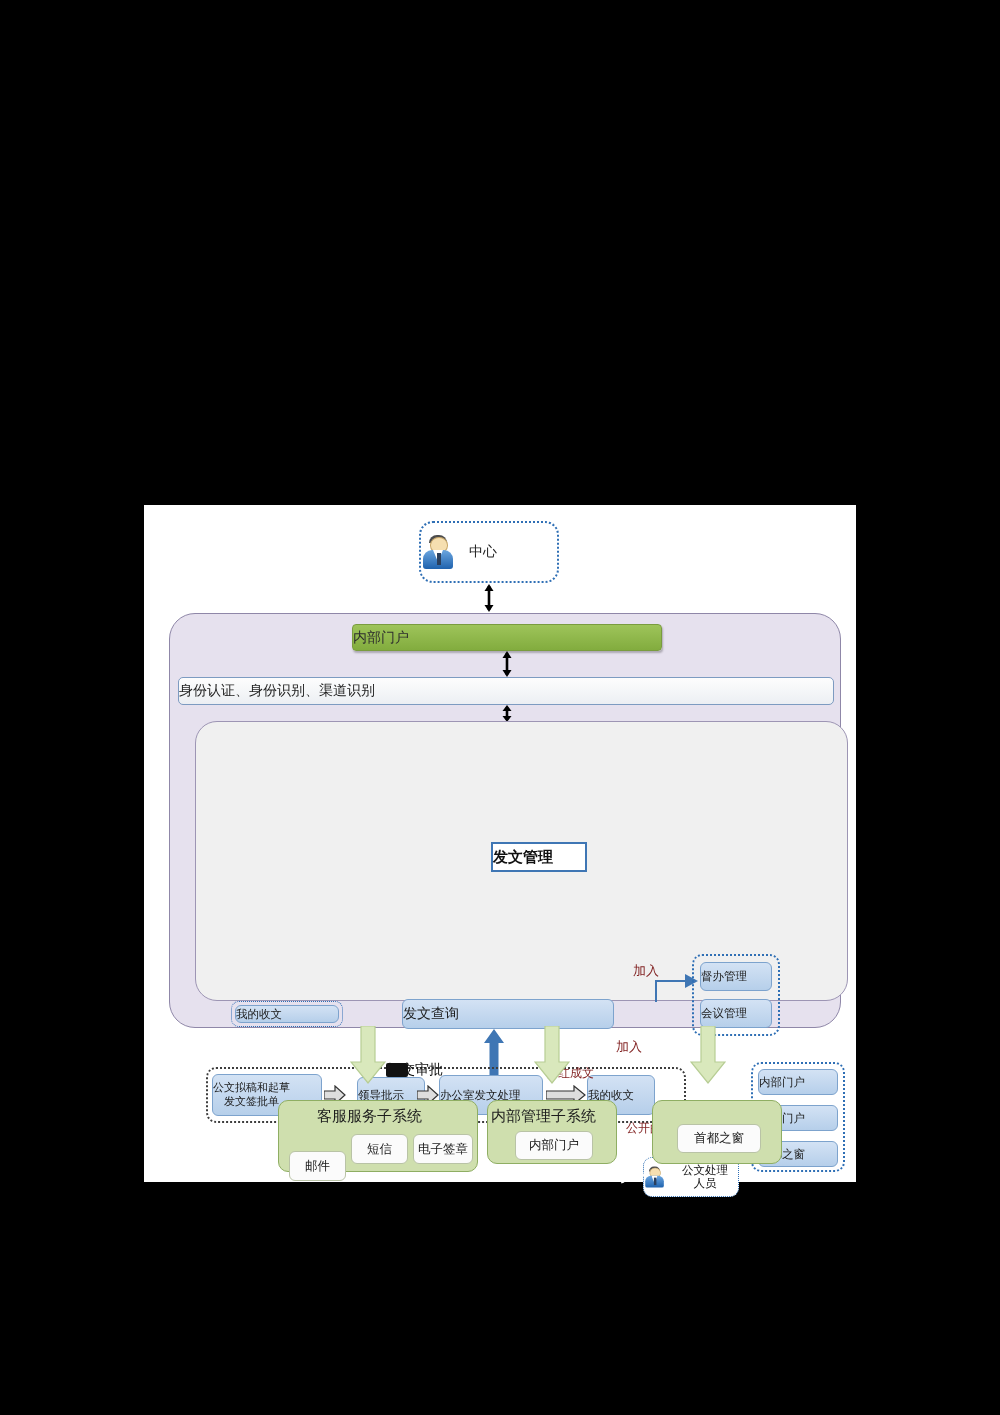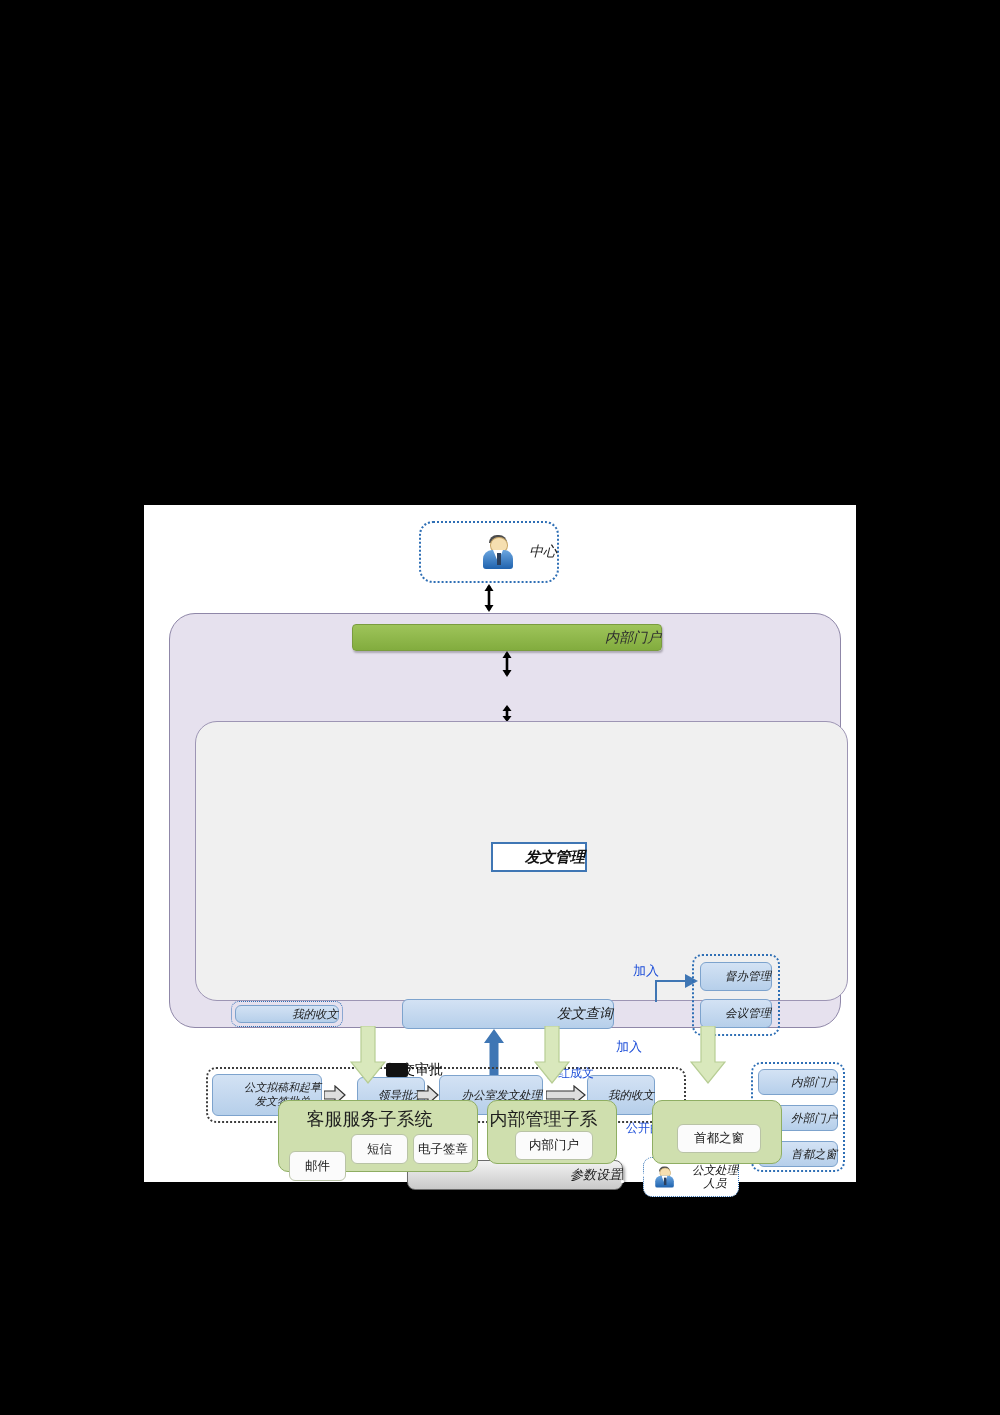--- a/index.html
+++ b/index.html
@@ -1,19 +1,19 @@
 <!DOCTYPE html>
 <html><head>
 <meta charset="utf-8">
 <style>
   html,body{margin:0;padding:0;background:#000;}
   body{width:1000px;height:1415px;font-family:"Liberation Serif","DejaVu Serif",serif;}
   #page{position:absolute;left:144px;top:505px;width:712px;height:677px;background:#ffffff;}
   .abs{position:absolute;box-sizing:border-box;}
-  .ctr{display:flex;align-items:center;justify-content:flex-end;text-align:center;font-style:italic;}
+  .ctr{display:flex;align-items:center;justify-content:flex-start;text-align:center;}
 
   
   #center-actor{left:275px;top:16px;width:140px;height:62px;border:2px dotted #2f6fb5;border-radius:14px;background:#fff;}
   .person{width:34px;height:34px;position:relative;}
   .person .head{position:absolute;left:9px;top:2px;width:16px;height:14px;border-radius:50% 50% 45% 45%;background:#f6dfb0;border:1px solid #c9a86a;}
   .person .hair{position:absolute;left:8px;top:0px;width:18px;height:8px;border-radius:9px 9px 0 0;background:#4c4c4c;}
   .person .body{position:absolute;left:2px;top:15px;width:30px;height:19px;border-radius:9px 9px 3px 3px;background:linear-gradient(180deg,#6ba6e0,#1f62ad);}
   .person .collar{position:absolute;left:12px;top:15px;width:10px;height:12px;background:#fff;clip-path:polygon(0 0,100% 0,50% 100%);}
   .person .tie{position:absolute;left:15.5px;top:18px;width:4px;height:12px;background:#2b3f5c;}
   #center-actor .label{font-size:14px;color:#222;margin-left:14px;}
@@ -54,29 +54,29 @@
   #p-out{left:562px;top:383px;width:80px;height:26px;}
   #p-cap{left:562px;top:419px;width:80px;height:26px;}
 
   #param{left:211px;top:438px;width:216px;height:30px;background:linear-gradient(180deg,#f3f3f3,#c9c9c9);border:1px solid #6b6b6b;border-radius:8px;font-size:13px;color:#1a1a1a;box-shadow:2px 3px 3px rgba(0,0,0,.35);}
 
   #staff-actor{left:447px;top:435px;width:96px;height:40px;border:1.5px dotted #2f6fb5;border-radius:9px;background:#fff;}
   #staff-actor .person{transform:scale(.62);transform-origin:left center;width:22px;}
   #staff-actor .label{font-size:11.5px;line-height:1.15;color:#111;margin-left:16px;}
 
   
-  .clabel{font-size:13px;color:#1d4ed8;white-space:nowrap;}
+  .clabel{font-size:13px;color:#7f1d1d;white-space:nowrap;}
   .clabel.sm{font-size:12px;}
 
   
   .greenbox{background:#cfdfae;border:1px solid #8fae63;border-radius:10px;color:#1d1d1d;}
   #sub1{left:134px;top:595px;width:200px;height:72px;}
   #sub2{left:343px;top:595px;width:130px;height:64px;}
   #sub3{left:508px;top:595px;width:130px;height:64px;}
-  .greenbox .gtitle{position:absolute;left:0;right:17px;top:6px;text-align:center;font-size:18px;}
+  .greenbox .gtitle{position:absolute;left:0;right:17px;top:6px;text-align:center;font-size:15px;}
   .whitechip{position:absolute;background:#fbfbfb;border:1px solid #b9c3a6;border-radius:6px;font-size:12.5px;color:#1a1a1a;display:flex;align-items:center;justify-content:center;}
   #chip-mail{left:10px;top:50px;width:55px;height:28px;}
   #chip-sms{left:72px;top:33px;width:55px;height:28px;}
   #chip-gov{left:134px;top:33px;width:58px;height:28px;}
   #chip-inner{left:27px;top:30px;width:76px;height:27px;}
   #chip-capital{left:24px;top:23px;width:82px;height:27px;}
 
   
   .garrow{position:absolute;}
   .sublabel{position:absolute;font-size:14px;color:#111;}
@@ -111,20 +111,21 @@
     <div class="abs ctr" id="portal-bar">内部门户</div>
 
     <div class="abs" style="left:331px;top:37px;">
       <svg width="12" height="26">
           <path d="M6 2 L6 24" stroke="#000" stroke-width="2.6"></path>
         <path d="M6 0 L1.5 7 L10.5 7 Z" fill="#000"></path>
           <path d="M6 26 L1.5 19 L10.5 19 Z" fill="#000"></path>
         </svg>
     </div>
 
+    <div class="abs ctr" id="auth-bar">身份认证、身份识别、渠道识别</div>
 
     <div class="abs" style="left:331px;top:91px;">
       <svg width="12" height="17">
           <path d="M6 2 L6 15" stroke="#000" stroke-width="2.6"></path>
         <path d="M6 0 L1.5 6 L10.5 6 Z" fill="#000"></path>
           <path d="M6 17 L1.5 11 L10.5 11 Z" fill="#000"></path>
         </svg>
     </div>
 
     <div class="abs" id="inner-box">
@@ -216,21 +217,20 @@
       </div>
       <div class="abs clabel sm" style="left:350px;top:343px;">套红成文</div>
 
       <div class="abs" id="portal-group"></div>
       <div class="abs ctr blue" id="p-in">内部门户</div>
       <div class="abs ctr blue" id="p-out">外部门户</div>
       <div class="abs ctr blue" id="p-cap">首都之窗</div>
 
       <div class="abs clabel sm" style="left:430px;top:398px;">公开的公文同步到</div>
 
-      <div class="abs ctr" id="param">参数设置</div>
 
       <div class="abs ctr" id="staff-actor">
         <div class="person">
           <div class="hair"></div>
             <div class="head"></div>
             <div class="body"></div>
           <div class="collar"></div>
             <div class="tie"></div>
         </div>
         <span class="label">

